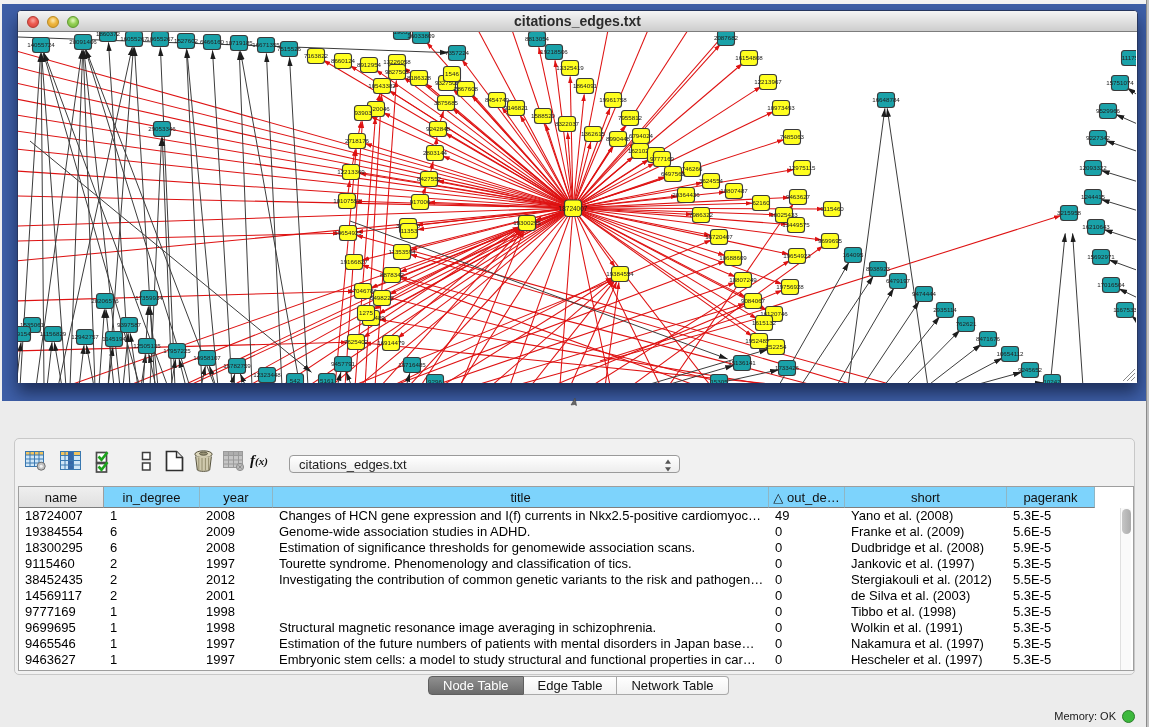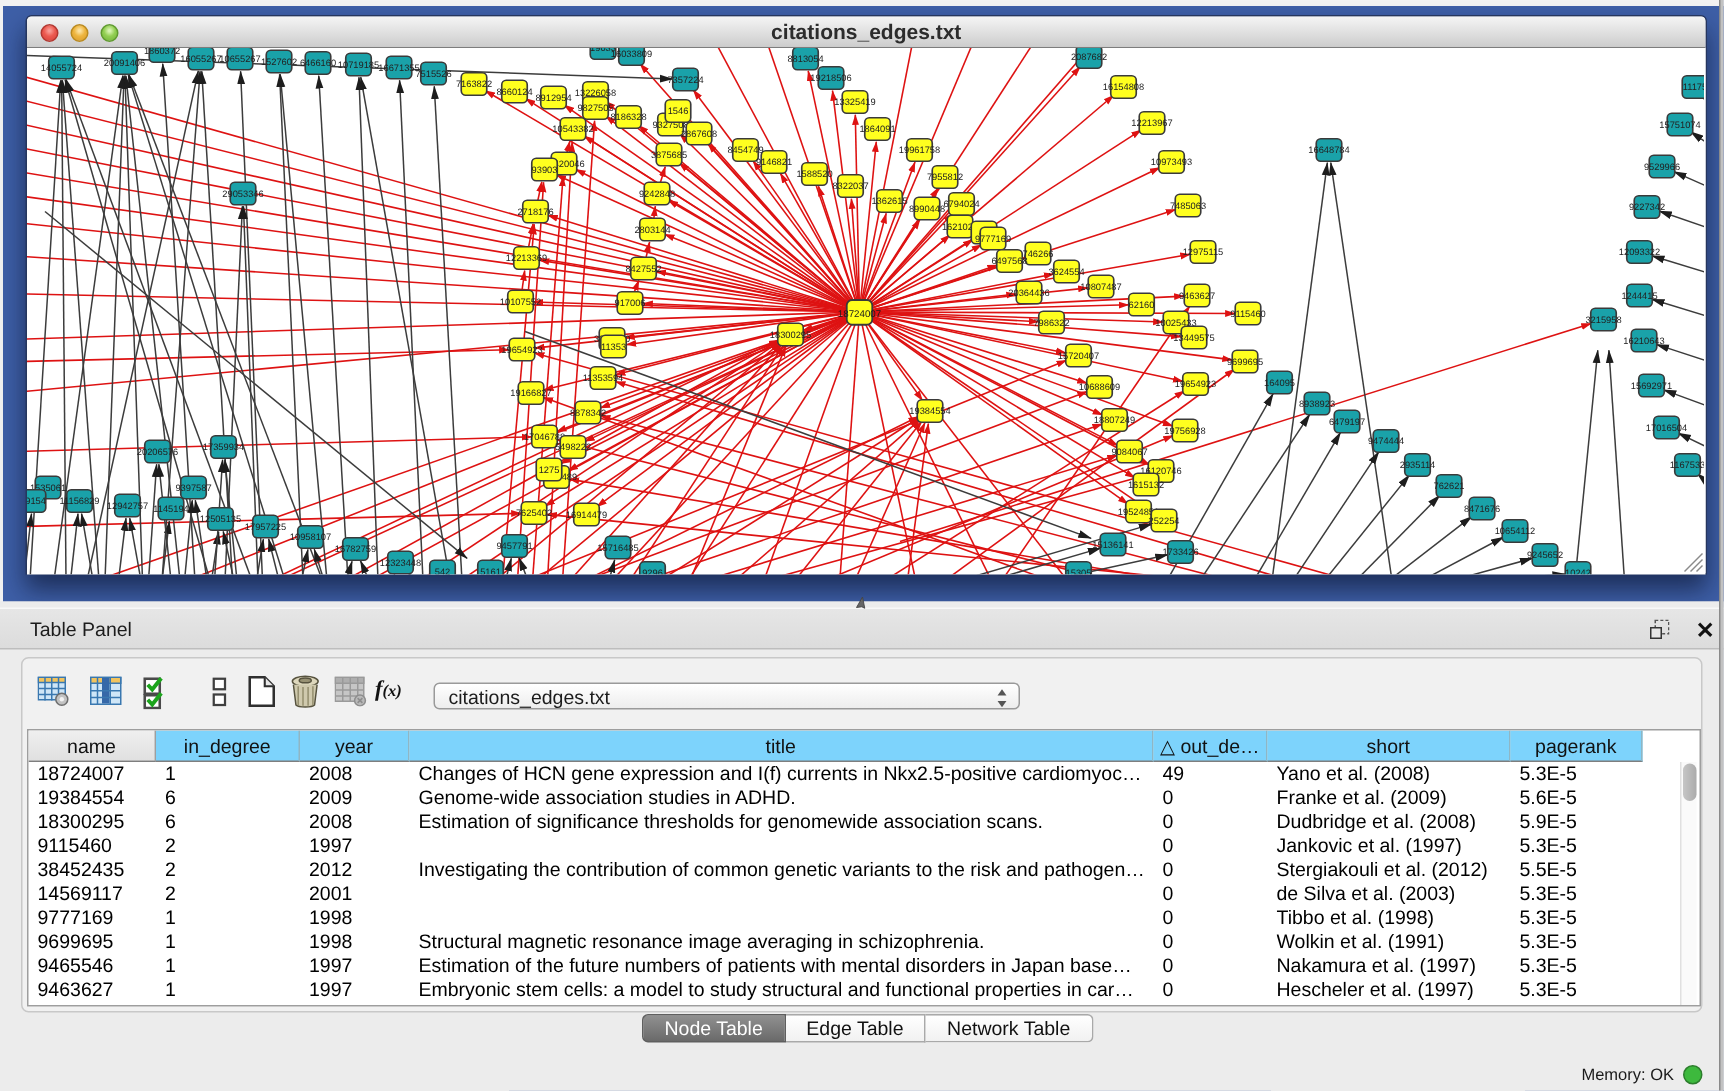--- a/index.html
+++ b/index.html
@@ -588,28 +588,20 @@
             <line x1="1131" y1="380" x2="1135" y2="376"></line>
           </g>
         </svg>
       </div>
   </div>
 </div>
 <svg style="position:absolute;left:570px;top:397px;z-index:60" width="12" height="12" viewBox="0 0 12 12">
     <path d="M1 8 L5 1 L6.5 8.5 L4.5 7.5 Z" fill="#666" stroke="#444" stroke-width="0.6"></path>
   </svg>
 <div id="panel">
-  <div id="phead">
-      <span class="ttl">Table Panel</span>
-    <svg id="fx-ic" viewBox="0 0 13 13">
-        <rect x="3.5" y="0.5" width="9" height="9" fill="none" stroke="#555" stroke-dasharray="2 1.4"></rect>
-        <rect x="0.5" y="5.5" width="7" height="7" fill="#e6e6e6" stroke="#333"></rect>
-      </svg>
-    <span id="x-ic">✕</span>
-  </div>
   <div id="toolc">
     <div id="toolbar">
       <svg class="ticon" style="left:10px; top:12px" width="22" height="20" viewBox="0 0 22 20">
           <rect x="0.5" y="0.5" width="18" height="15" fill="#cfe6f7" stroke="#3a78b0"></rect>
           <rect x="0.5" y="0.5" width="18" height="3.5" fill="#f2c45f" stroke="#3a78b0"></rect>
           <path d="M5 0.5V16 M9.5 0.5V16 M14 0.5V16 M0.5 8H18.5 M0.5 12H18.5" stroke="#3a78b0" fill="none"></path>
           <circle cx="16.2" cy="15.2" r="4" fill="#c2c2c2" stroke="#6e6e6e"></circle>
           <circle cx="16.2" cy="15.2" r="1.5" fill="#f2f2f2"></circle>
         </svg>
       <svg class="ticon" style="left:45px; top:12px" width="22" height="20" viewBox="0 0 22 20">
@@ -686,20 +678,21 @@
             <div class="c2">2008</div>
             <div class="c3">Estimation of significance thresholds for genomewide association scans.</div>
             <div class="c4">0</div>
             <div class="c5">Dudbridge et al. (2008)</div>
             <div class="c6">5.9E-5</div>
           </div>
           <div class="tr">
             <div class="c0">9115460</div>
             <div class="c1">2</div>
             <div class="c2">1997</div>
+            <div class="c3">Tourette syndrome. Phenomenology and classification of tics.</div>
             <div class="c4">0</div>
             <div class="c5">Jankovic et al. (1997)</div>
             <div class="c6">5.3E-5</div>
           </div>
           <div class="tr">
             <div class="c0">38452435</div>
             <div class="c1">2</div>
             <div class="c2">2012</div>
             <div class="c3">Investigating the contribution of common genetic variants to the risk and pathogen…</div>
             <div class="c4">0</div>

